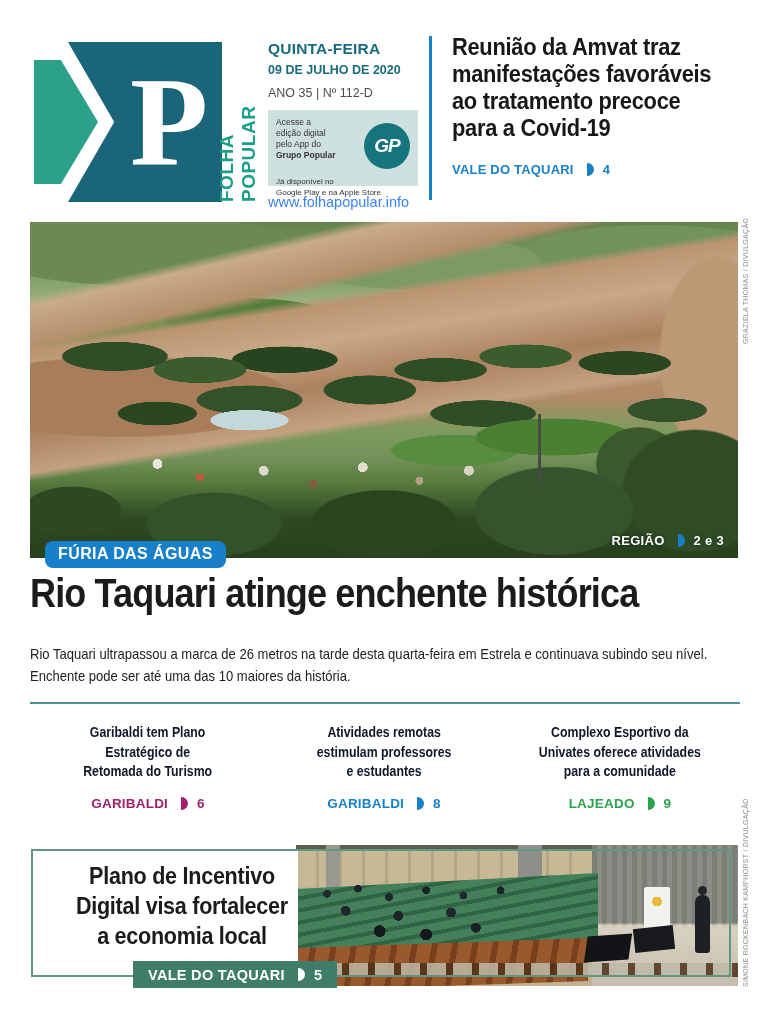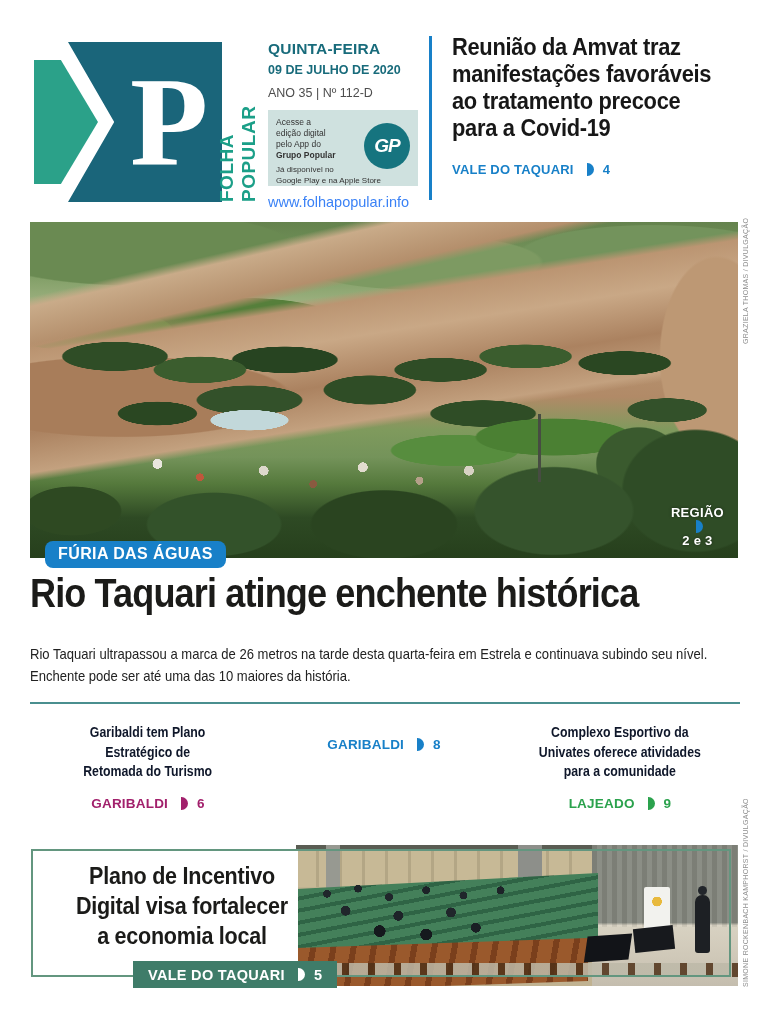--- a/index.html
+++ b/index.html
@@ -17,21 +17,21 @@
     font-family:"Liberation Serif",serif;font-weight:bold;font-size:128px;color:#fff;line-height:1;}
   .logo-name{left:184px;top:6px;width:28px;height:160px;writing-mode:vertical-rl;transform:rotate(180deg);
     font-weight:bold;font-size:19px;letter-spacing:.5px;color:#1b9f88;display:flex;align-items:center;}
   .dateline{left:268px;top:40px;width:152px;}
   .weekday{font-weight:bold;font-size:15.5px;color:#186b7b;letter-spacing:.2px;}
   .pubdate{font-weight:bold;font-size:12.5px;color:#186b7b;margin-top:5px;}
   .edition{font-size:12.5px;color:#4d4d4d;margin-top:9px;}
   .gp-box{left:268px;top:110px;width:150px;height:76px;background:#cfe1df;padding:7px 7px 6px 8px;box-sizing:border-box;}
   .gp-lines{font-size:8.5px;line-height:1.3;color:#333;width:82px;}
   .gp-lines .b{font-weight:bold;}
-  .gp-avail{font-size:8px;color:#333;margin-top:4px;width:136px;line-height:1.3;}
+  .gp-avail{font-size:8px;color:#333;margin-top:16px;width:136px;line-height:1.3;}
   .gp-circle{right:8px;top:13px;width:46px;height:46px;border-radius:50%;background:#16747f;color:#fff;
     display:flex;align-items:center;justify-content:center;font-weight:bold;font-size:19px;font-style:italic;letter-spacing:-1px;}
   .website{left:268px;top:194px;font-size:14.5px;color:#3b82f6;}
 
   
   .vrule{left:429px;top:36px;width:3px;height:164px;}
   .top-story{left:452px;top:34px;width:300px;}
   .top-story-hl{font-weight:bold;font-size:23px;line-height:1.17;letter-spacing:-.3px;color:#171717;}
   .kicker{font-weight:bold;font-size:13px;letter-spacing:.2px;display:flex;align-items:center;}
   .top-story .kicker{margin-top:20px;}
@@ -80,21 +80,21 @@
     linear-gradient(167deg,transparent 15%,#c9ab89 17%,#b48f6c 25%,transparent 27%),
     radial-gradient(ellipse 120px 30px at 8% 32%,#5c8f3f 70%,transparent 72%),
     radial-gradient(ellipse 80px 24px at 5% 45%,#62984a 70%,transparent 72%),
     radial-gradient(ellipse 140px 35px at 30% 30%,#567f3b 70%,transparent 72%),
     radial-gradient(ellipse 200px 45px at 55% 12%,#7d9a62 60%,transparent 62%),
     radial-gradient(ellipse 260px 60px at 15% 8%,#6a8a52 60%,transparent 62%),
     radial-gradient(ellipse 220px 50px at 88% 10%,#73935c 60%,transparent 62%),
     linear-gradient(180deg,#64824d 0%,#7a9a60 14%,#9cb07f 24%,#b99775 34%,#b18a67 52%,#7f9a5d 62%,#74935a 70%,#55793c 78%,#2e4a24 88%,#263f1c 100%);}
   .ph-tower{left:508px;top:192px;width:3px;height:68px;background:#474c42;}
   .regiao-tag{right:14px;bottom:10px;display:flex;align-items:center;color:#fff;
-    font-weight:bold;font-size:13px;letter-spacing:.3px;text-shadow:0 0 3px rgba(0,0,0,.5);flex-direction:column;}
+    font-weight:bold;font-size:13px;letter-spacing:.3px;text-shadow:0 0 3px rgba(0,0,0,.5);}
   .regiao-tag .arrow{text-shadow:none;}
   .credit{color:#8f8f8f;font-size:7px;letter-spacing:.3px;writing-mode:vertical-rl;transform:rotate(180deg);white-space:nowrap;}
   .credit-main{left:742px;top:224px;height:120px;}
   .credit-bottom{left:742px;top:847px;height:140px;}
 
   
   .furia-badge{left:45px;top:541px;padding:4px 13px 5px;color:#fff;font-weight:bold;font-size:16px;
     letter-spacing:.4px;z-index:5;}
   .main-hl{left:30px;top:571px;width:708px;font-weight:bold;font-size:41px;letter-spacing:-1px;
     color:#1b1b19;line-height:1.1;}
@@ -223,20 +223,25 @@
 Estratégico de
 Retomada do Turismo</span>
         </div>
       <div class="kicker" style="color: rgb(162, 32, 108);">
         <span>GARIBALDI</span>
         <span class="arrow"></span>
         <span>6</span>
       </div>
     </div>
     <div class="teaser">
+      <div class="teaser-hl">
+          <span class="cond sx82c">Atividades remotas
+estimulam professores
+e estudantes</span>
+        </div>
       <div class="kicker" style="color: rgb(24, 128, 200);">
         <span>GARIBALDI</span>
         <span class="arrow"></span>
         <span>8</span>
       </div>
     </div>
     <div class="teaser">
       <div class="teaser-hl">
           <span class="cond sx82c">Complexo Esportivo da
 Univates oferece atividades

